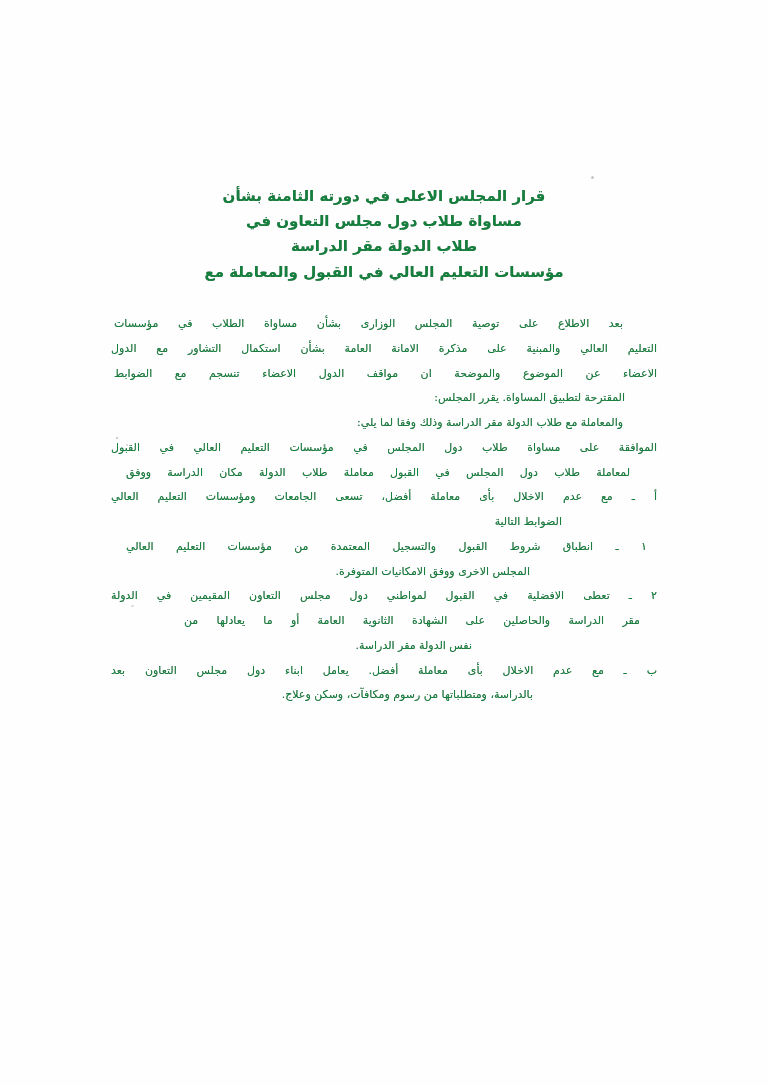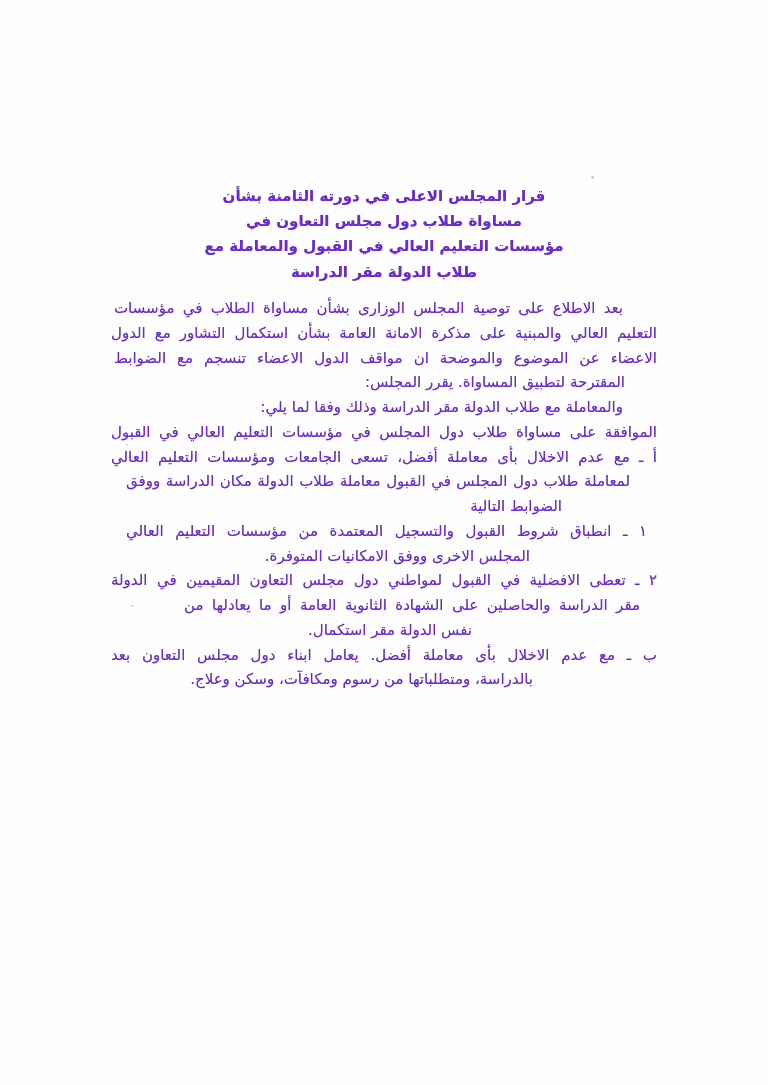--- a/index.html
+++ b/index.html
@@ -7,21 +7,21 @@
     padding: 0;
     background: #ffffff;
   }
   .page {
     position: relative;
     width: 768px;
     height: 1085px;
     background: #fffefe;
     overflow: hidden;
     font-family: "DejaVu Sans", sans-serif;
-    color: #6d28d9;
+    color: #15803d;
   }
   
   .title-block {
     position: absolute;
     top: 184px;
     right: 111px;
     width: 546px;
     direction: rtl;
     text-align: center;
     font-weight: 700;
@@ -30,25 +30,25 @@
   .tl {
     height: 25.2px;
     line-height: 25.2px;
     white-space: nowrap;
     overflow: visible;
     text-shadow: 0 0 0.4px rgba(0,0,0,0.45);
   }
   
   .body-block {
     position: absolute;
-    top: 296px;
+    top: 312px;
     right: 111px;
     width: 546px;
     direction: rtl;
-    font-size: 15px;
+    font-size: 11px;
   }
   .ln {
     height: 24.75px;
     line-height: 24.75px;
     text-align: right;
     white-space: nowrap;
     overflow: visible;
     text-shadow: 0 0 0.35px rgba(0,0,0,0.4);
   }
   .j {
@@ -66,44 +66,44 @@
   .s4 { left: 131px; top: 605px; width: 3px; height: 2px; background: #d8d8d8; }
 </style>
 </head>
 <body>
 
 <div class="page">
 
   <div class="title-block">
     <div class="tl">قرار المجلس الاعلى في دورته الثامنة بشأن</div>
     <div class="tl">مساواة طلاب دول مجلس التعاون في</div>
+    <div class="tl">طلاب الدولة مقر الدراسة</div>
     <div class="tl">مؤسسات التعليم العالي في القبول والمعاملة مع</div>
-    <div class="tl">طلاب الدولة مقر الدراسة</div>
   </div>
 
   <div class="body-block">
 
     <div class="ln j" style="padding-right:34px;padding-left:3px">بعد الاطلاع على توصية المجلس الوزارى بشأن مساواة الطلاب في مؤسسات</div>
     <div class="ln j">التعليم العالي والمبنية على مذكرة الامانة العامة بشأن استكمال التشاور مع الدول</div>
     <div class="ln j" style="padding-left:3px">الاعضاء عن الموضوع والموضحة ان مواقف الدول الاعضاء تنسجم مع الضوابط</div>
     <div class="ln" style="padding-right:32px">المقترحة لتطبيق المساواة. يقرر المجلس:</div>
 
     <div class="ln" style="padding-right:34px">والمعاملة مع طلاب الدولة مقر الدراسة وذلك وفقا لما يلي:</div>
     <div class="ln j">الموافقة على مساواة طلاب دول المجلس في مؤسسات التعليم العالي في القبول</div>
 
+    <div class="ln j" style="padding-right:27px;padding-left:15px">لمعاملة طلاب دول المجلس في القبول معاملة طلاب الدولة مكان الدراسة ووفق</div>
     <div class="ln j">أ ـ مع عدم الاخلال بأى معاملة أفضل، تسعى الجامعات ومؤسسات التعليم العالي</div>
-    <div class="ln j" style="padding-right:27px;padding-left:15px">لمعاملة طلاب دول المجلس في القبول معاملة طلاب الدولة مكان الدراسة ووفق</div>
     <div class="ln" style="padding-right:95px">الضوابط التالية</div>
 
     <div class="ln j" style="padding-right:10px;padding-left:15px">١ ـ انطباق شروط القبول والتسجيل المعتمدة من مؤسسات التعليم العالي</div>
     <div class="ln" style="padding-right:127px">المجلس الاخرى ووفق الامكانيات المتوفرة.</div>
 
     <div class="ln j">٢ ـ تعطى الافضلية في القبول لمواطني دول مجلس التعاون المقيمين في الدولة</div>
     <div class="ln j" style="padding-right:17px;padding-left:73px">مقر الدراسة والحاصلين على الشهادة الثانوية العامة أو ما يعادلها من</div>
-    <div class="ln" style="padding-right:185px">نفس الدولة مقر استكمال.</div>
+    <div class="ln" style="padding-right:185px">نفس الدولة مقر الدراسة.</div>
 
     <div class="ln j">ب ـ مع عدم الاخلال بأى معاملة أفضل. يعامل ابناء دول مجلس التعاون بعد</div>
     <div class="ln" style="padding-right:124px">بالدراسة، ومتطلباتها من رسوم ومكافآت، وسكن وعلاج.</div>
   </div>
 
   <div class="speck s1"></div>
   <div class="speck s2"></div>
   <div class="speck s3"></div>
   <div class="speck s4"></div>
 

